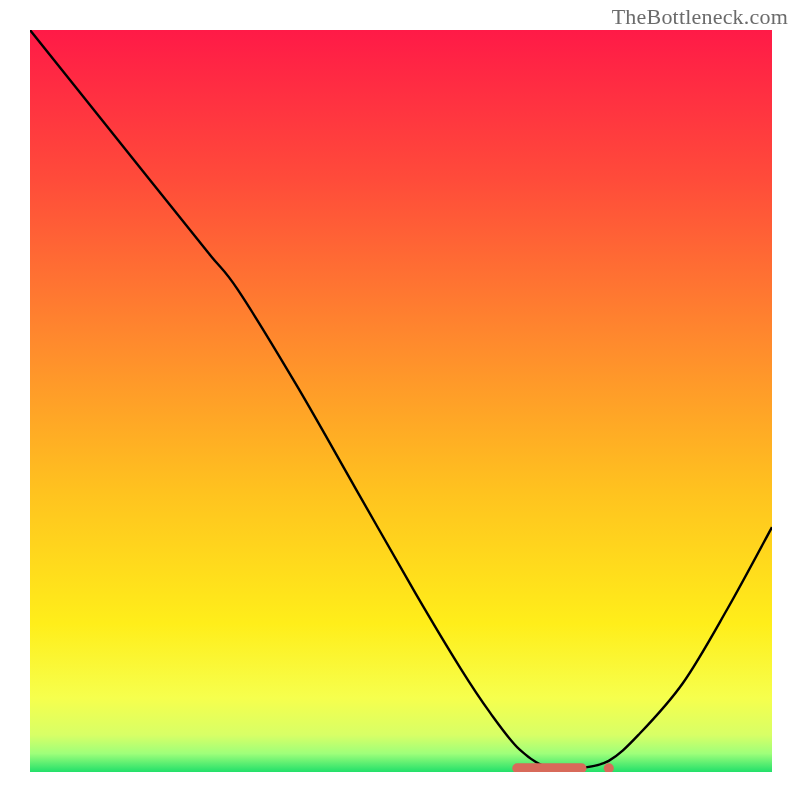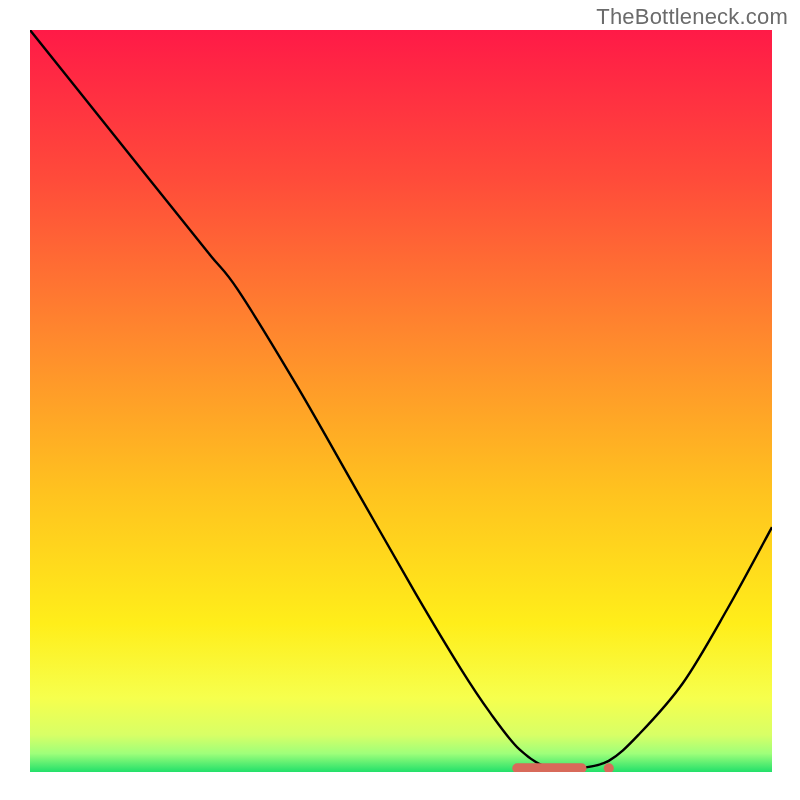--- a/index.html
+++ b/index.html
@@ -8,20 +8,21 @@
     width: 800px;
     height: 800px;
     background: #ffffff;
     font-family: Arial, Helvetica, sans-serif;
     overflow: hidden;
   }
   .stage {
     position: relative;
     width: 800px;
     height: 800px;
+    font-family: Liberation Serif, serif;
   }
   .watermark {
     position: absolute;
     top: 4px;
     right: 12px;
     color: #6b6b6b;
     font-size: 22px;
     font-weight: 400;
     letter-spacing: 0.2px;
     z-index: 5;

